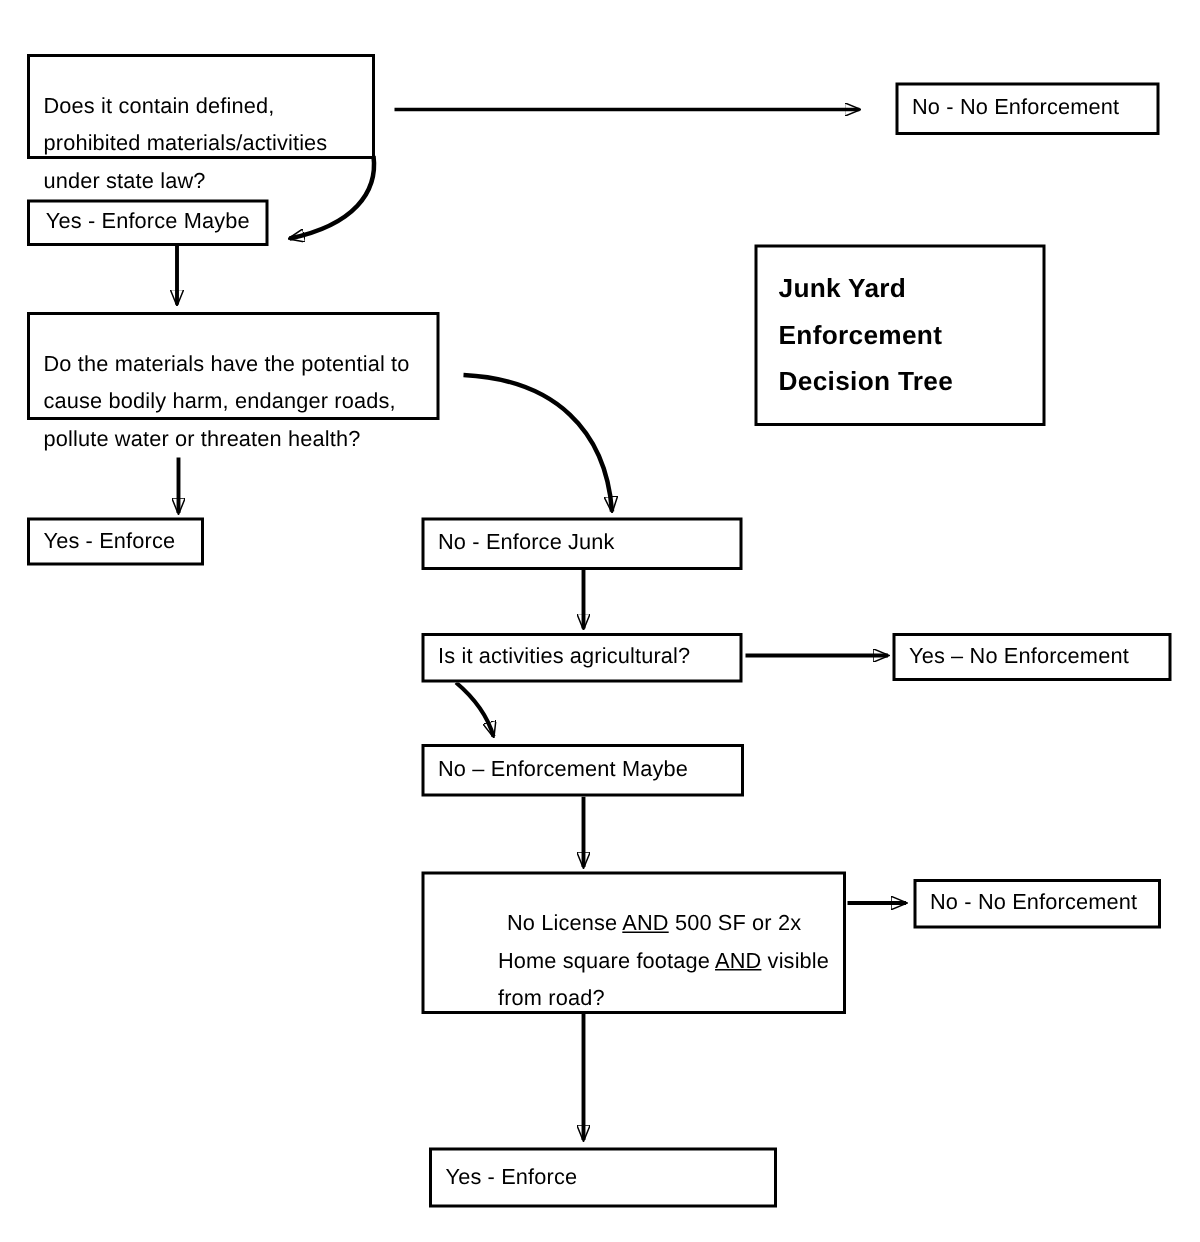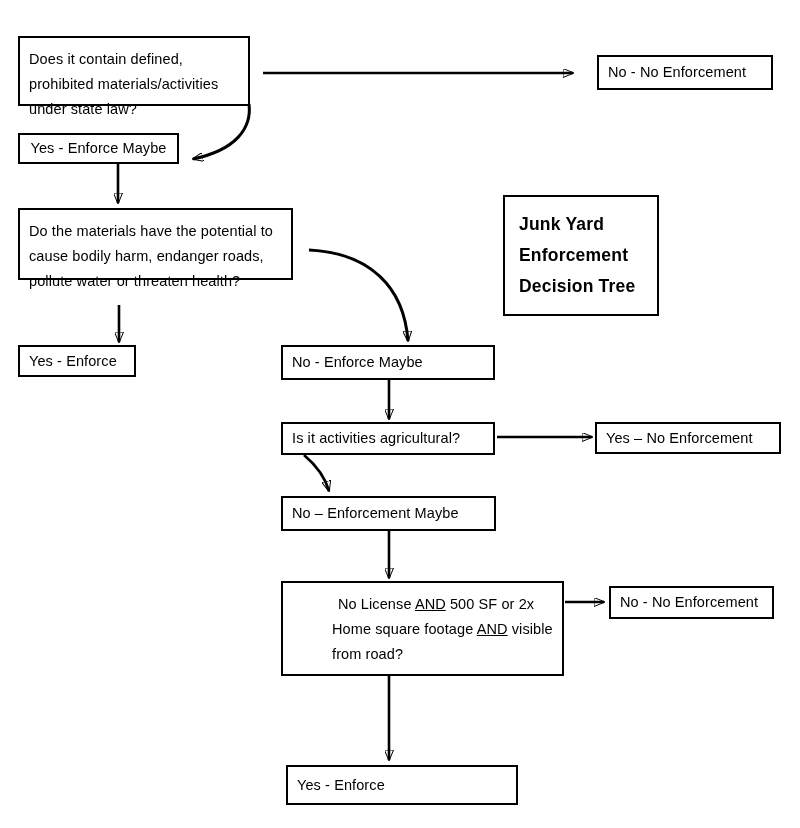--- a/index.html
+++ b/index.html
@@ -45,20 +45,21 @@
     font-size: 17.5px;
     line-height: 1.78;
     padding: 12px 0 0 14px;
     letter-spacing: 0.2px;
   }
   .node.multiline {
     align-items: flex-start;
   }
   .node.multiline .txt {
     padding-top: 9px;
+    margin-top: 12px;
   }
   .node.pad-first .txt {
     text-indent: 6px;
   }
   u { text-decoration: underline; }
   svg.edges {
     position: absolute;
     left: 0;
     top: 0;
     width: 800px;
@@ -115,38 +116,38 @@
   </div>
 
   <div class="node" style="left:597px; top:55px; width:176px; height:35px;">
     <span class="txt">No - No Enforcement</span>
   </div>
 
   <div class="node" style="left:18px; top:133px; width:161px; height:31px;text-align:center;">
     <span class="txt">Yes - Enforce Maybe</span>
   </div>
 
-  <div class="node title-node" style="left:503px; top:163px; width:156px; height:121px;margin-top:32px;">
+  <div class="node title-node" style="left:503px; top:163px; width:194px; height:121px;">
     <span class="txt">Junk Yard
 Enforcement
 Decision Tree</span>
   </div>
 
   <div class="node multiline" style="left:18px; top:208px; width:275px; height:72px;">
     <span class="txt">Do the materials have the potential to
 cause bodily harm, endanger roads,
 pollute water or threaten health?</span>
   </div>
 
   <div class="node" style="left:18px; top:345px; width:118px; height:32px;">
     <span class="txt">Yes - Enforce</span>
   </div>
 
   <div class="node" style="left:281px; top:345px; width:214px; height:35px;">
-    <span class="txt">No - Enforce Maybe</span>
+    <span class="txt">No - Enforce Junk</span>
   </div>
 
   <div class="node" style="left:281px; top:422px; width:214px; height:33px;">
     <span class="txt">Is it activities agricultural?</span>
   </div>
 
   <div class="node" style="left:595px; top:422px; width:186px; height:32px;">
     <span class="txt">Yes – No Enforcement</span>
   </div>
 

